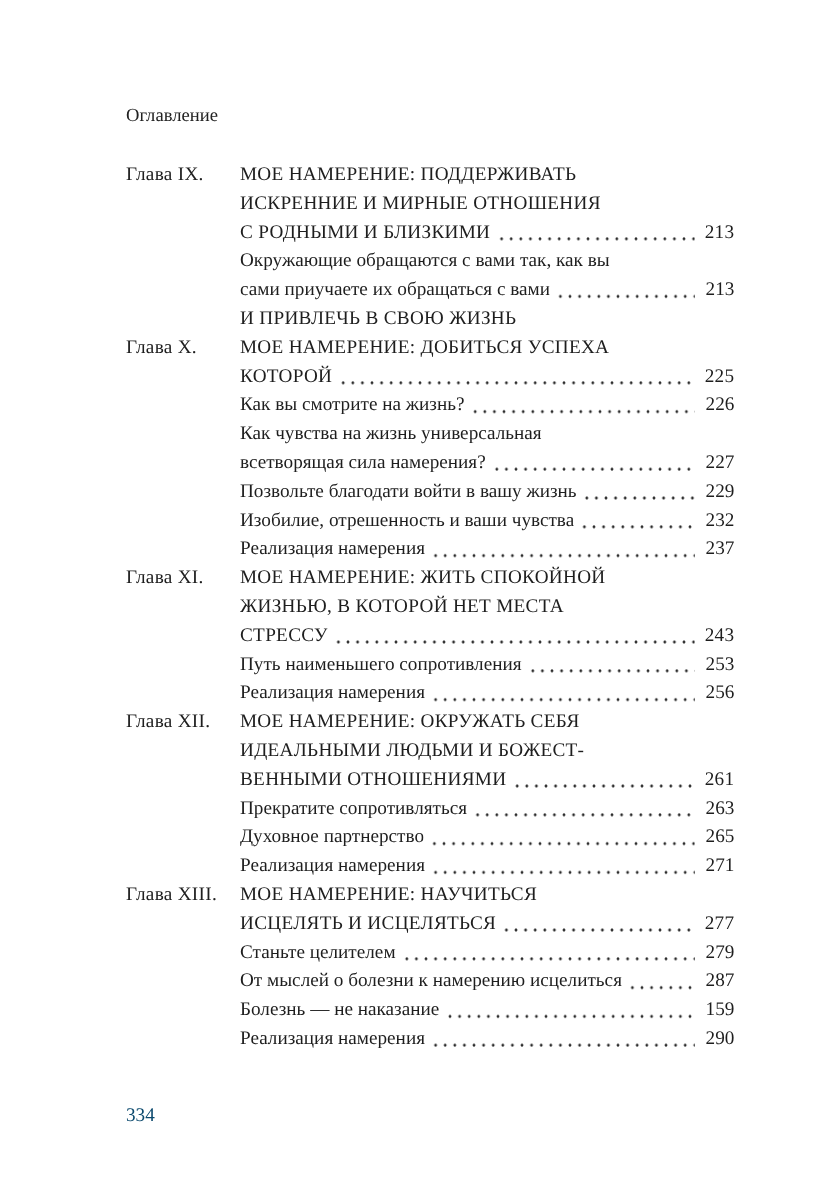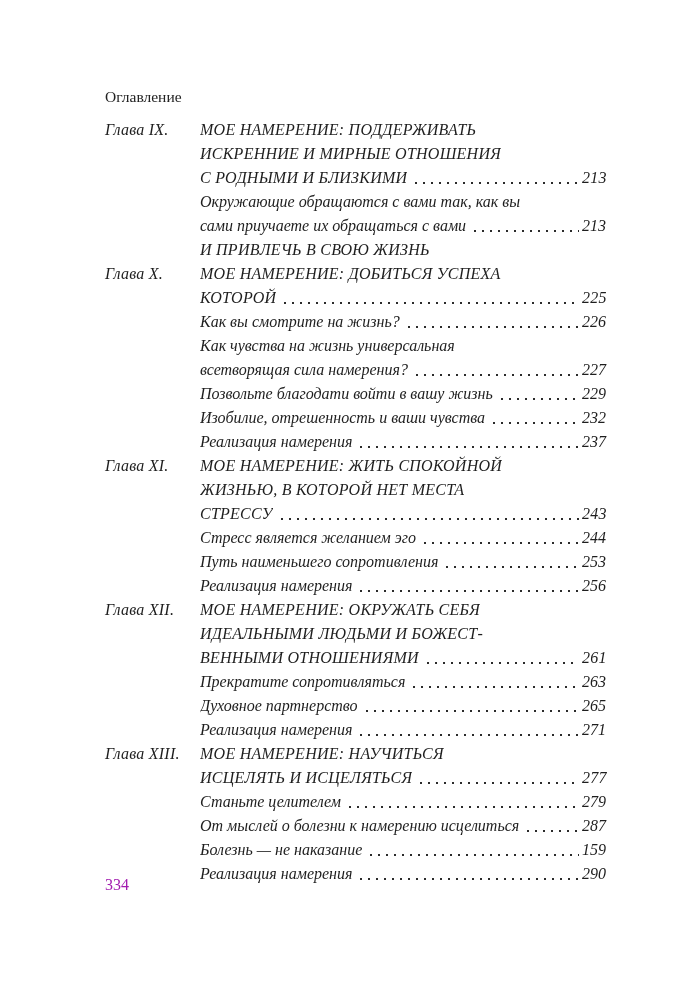--- a/index.html
+++ b/index.html
@@ -14,24 +14,23 @@
   }
   .header {
     position: absolute;
     top: 88px;
     left: 105px;
     font-size: 15.5px;
     color: #222;
   }
   .toc {
     position: absolute;
-    top: 118px;
+    top: 134px;
     left: 105px;
     width: 507px; 
-    font-style: italic;
   }
   .row {
     display: flex;
     align-items: baseline;
     line-height: 24px;
     font-size: 16px;
     white-space: nowrap;
   }
   .row.chapter { letter-spacing: 0.25px; }
   .label {
@@ -50,28 +49,28 @@
     margin: 0 3px 0 5px;
     align-self: stretch;
     background-image: radial-gradient(circle, #2b2b2b 1.05px, rgba(0,0,0,0) 1.35px);
     background-size: 8px 6px;
     background-repeat: repeat-x;
     background-position: left 14px;
   }
   .pagenum {
     flex: 0 0 auto;
     min-width: 30px;
-    text-align: left;
+    text-align: right;
   }
   .footer {
     position: absolute;
-    top: 876px;
+    top: 921px;
     left: 105px;
     font-size: 16px;
-    color: #a21caf;
+    color: #0c4a6e;
   }
 </style>
 </head>
 <body>
 
 <div class="page">
   <div class="header">Оглавление</div>
   <div class="toc" id="toc">
       <div class="row chapter">
         <span class="label">Глава IX.</span>
@@ -189,28 +188,20 @@
         <span class="label"></span>
         <span class="content">
           <span class="text">СТРЕССУ</span>
           <span class="leader"></span>
           <span class="pagenum">243</span>
         </span>
       </div>
       <div class="row sub">
         <span class="label"></span>
         <span class="content">
-          <span class="text">Стресс является желанием эго</span>
-          <span class="leader"></span>
-          <span class="pagenum">244</span>
-        </span>
-      </div>
-      <div class="row sub">
-        <span class="label"></span>
-        <span class="content">
           <span class="text">Путь наименьшего сопротивления</span>
           <span class="leader"></span>
           <span class="pagenum">253</span>
         </span>
       </div>
       <div class="row sub">
         <span class="label"></span>
         <span class="content">
           <span class="text">Реализация намерения</span>
           <span class="leader"></span>

